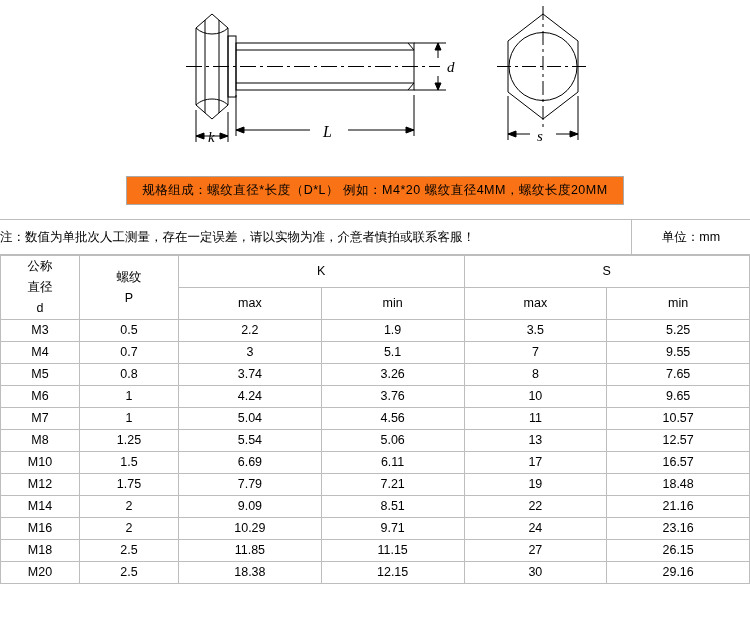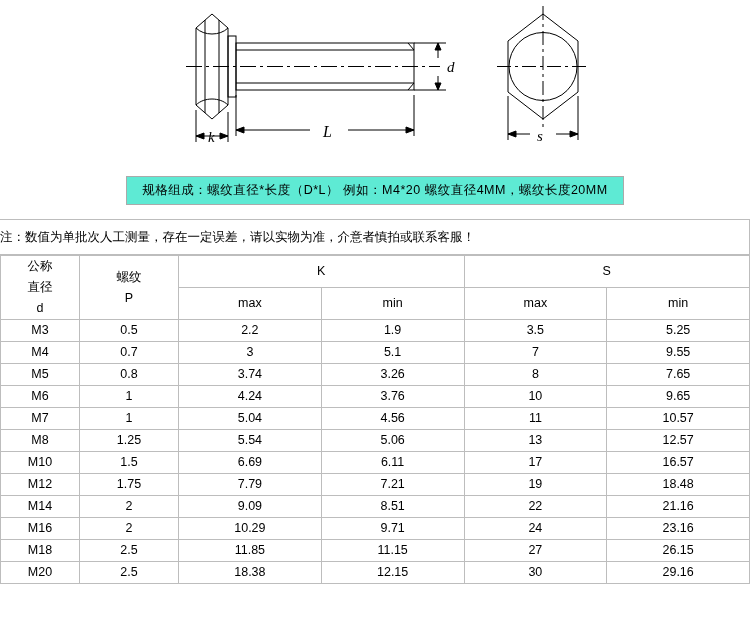--- a/index.html
+++ b/index.html
@@ -32,21 +32,21 @@
   }
 
   
   .spec-banner-wrap {
     display: flex;
     justify-content: center;
     margin-top: 8px;
   }
   .spec-banner {
     border: 1px solid #aaaaaa;
-    background: #5eead4;
+    background: #f97316;
     font-size: 12.5px;
     padding: 5px 15px;
     letter-spacing: 0.5px;
     color: #000;
     white-space: nowrap;
   }
 
   
   .note-row {
     display: flex;
@@ -193,20 +193,21 @@
       <text x="537" y="141" font-family="Liberation Serif, serif" font-style="italic" font-size="15" fill="#000">s</text>
     </svg>
   </div>
 
   <div class="spec-banner-wrap">
     <div class="spec-banner">规格组成：螺纹直径*长度（D*L）   例如：M4*20  螺纹直径4MM，螺纹长度20MM</div>
   </div>
 
   <div class="note-row">
     <div class="note-text">注：数值为单批次人工测量，存在一定误差，请以实物为准，介意者慎拍或联系客服！</div>
+    <div class="note-unit">单位：mm</div>
   </div>
 
   <table class="spec">
     <thead>
       <tr>
         <td class="hdr-d" rowspan="2">
           <span class="multiline">公称</span>
           <span class="multiline">直径</span>
           <span class="multiline">d</span>
         </td>

